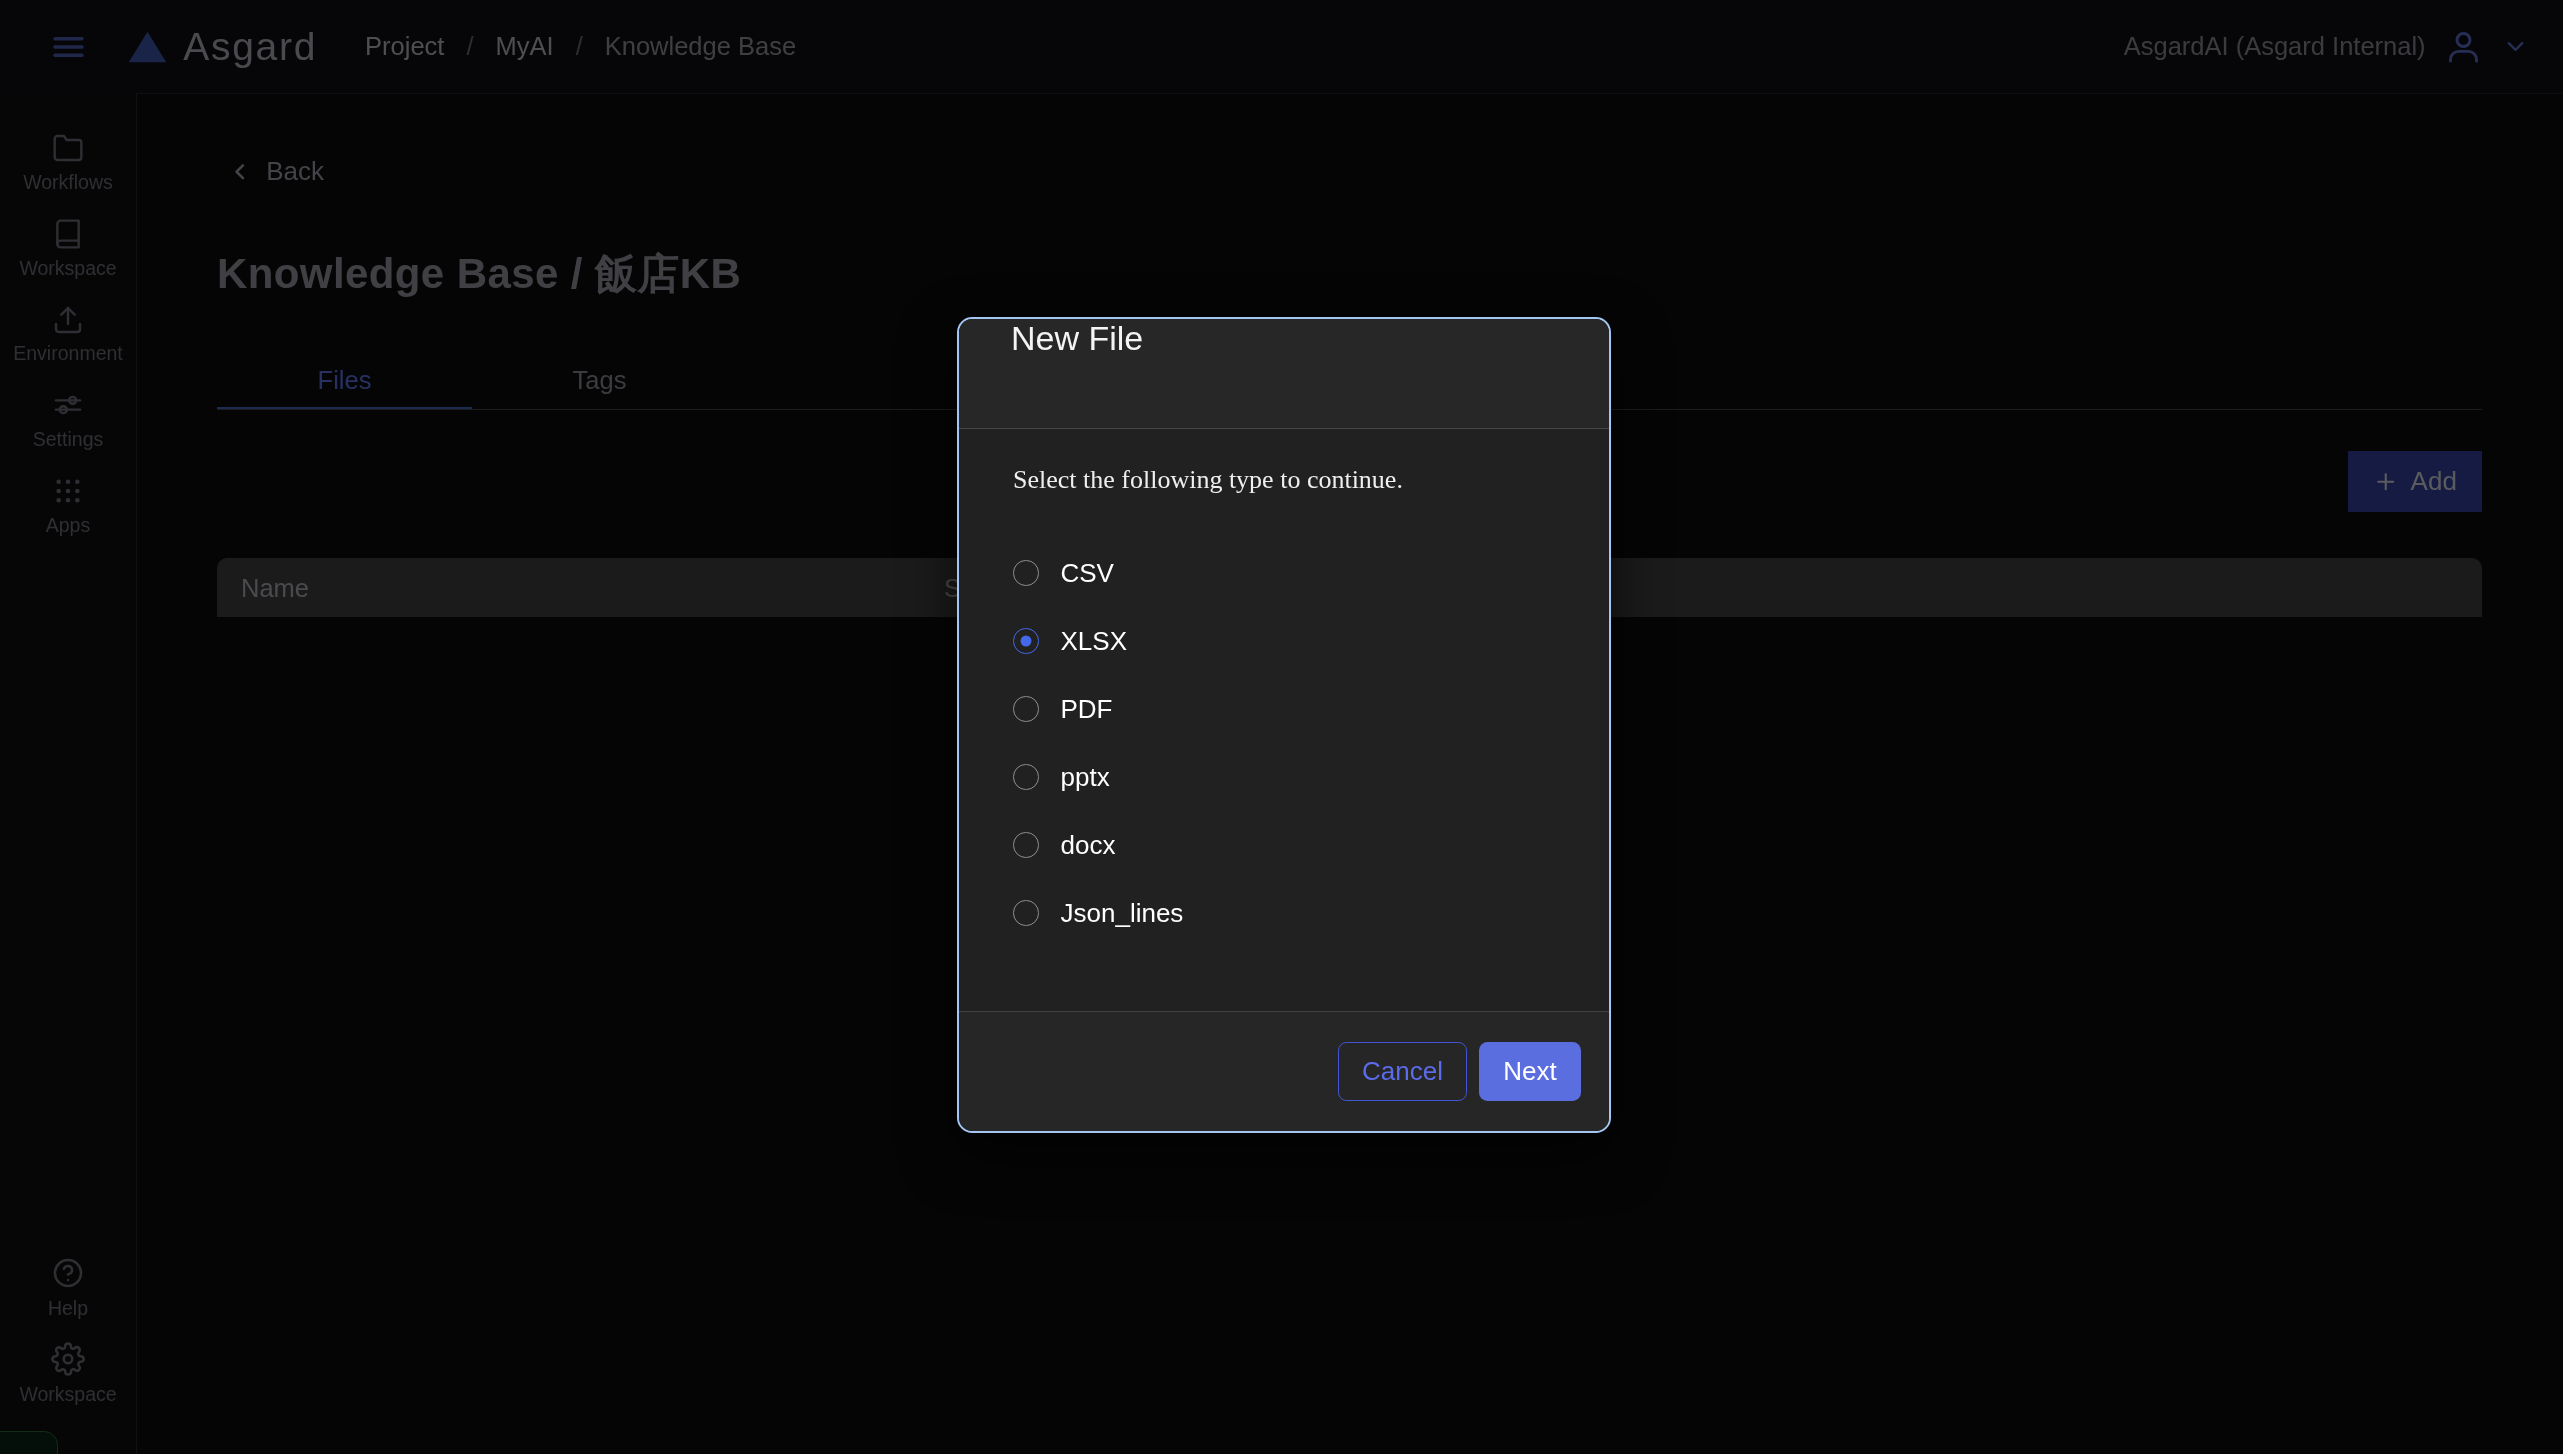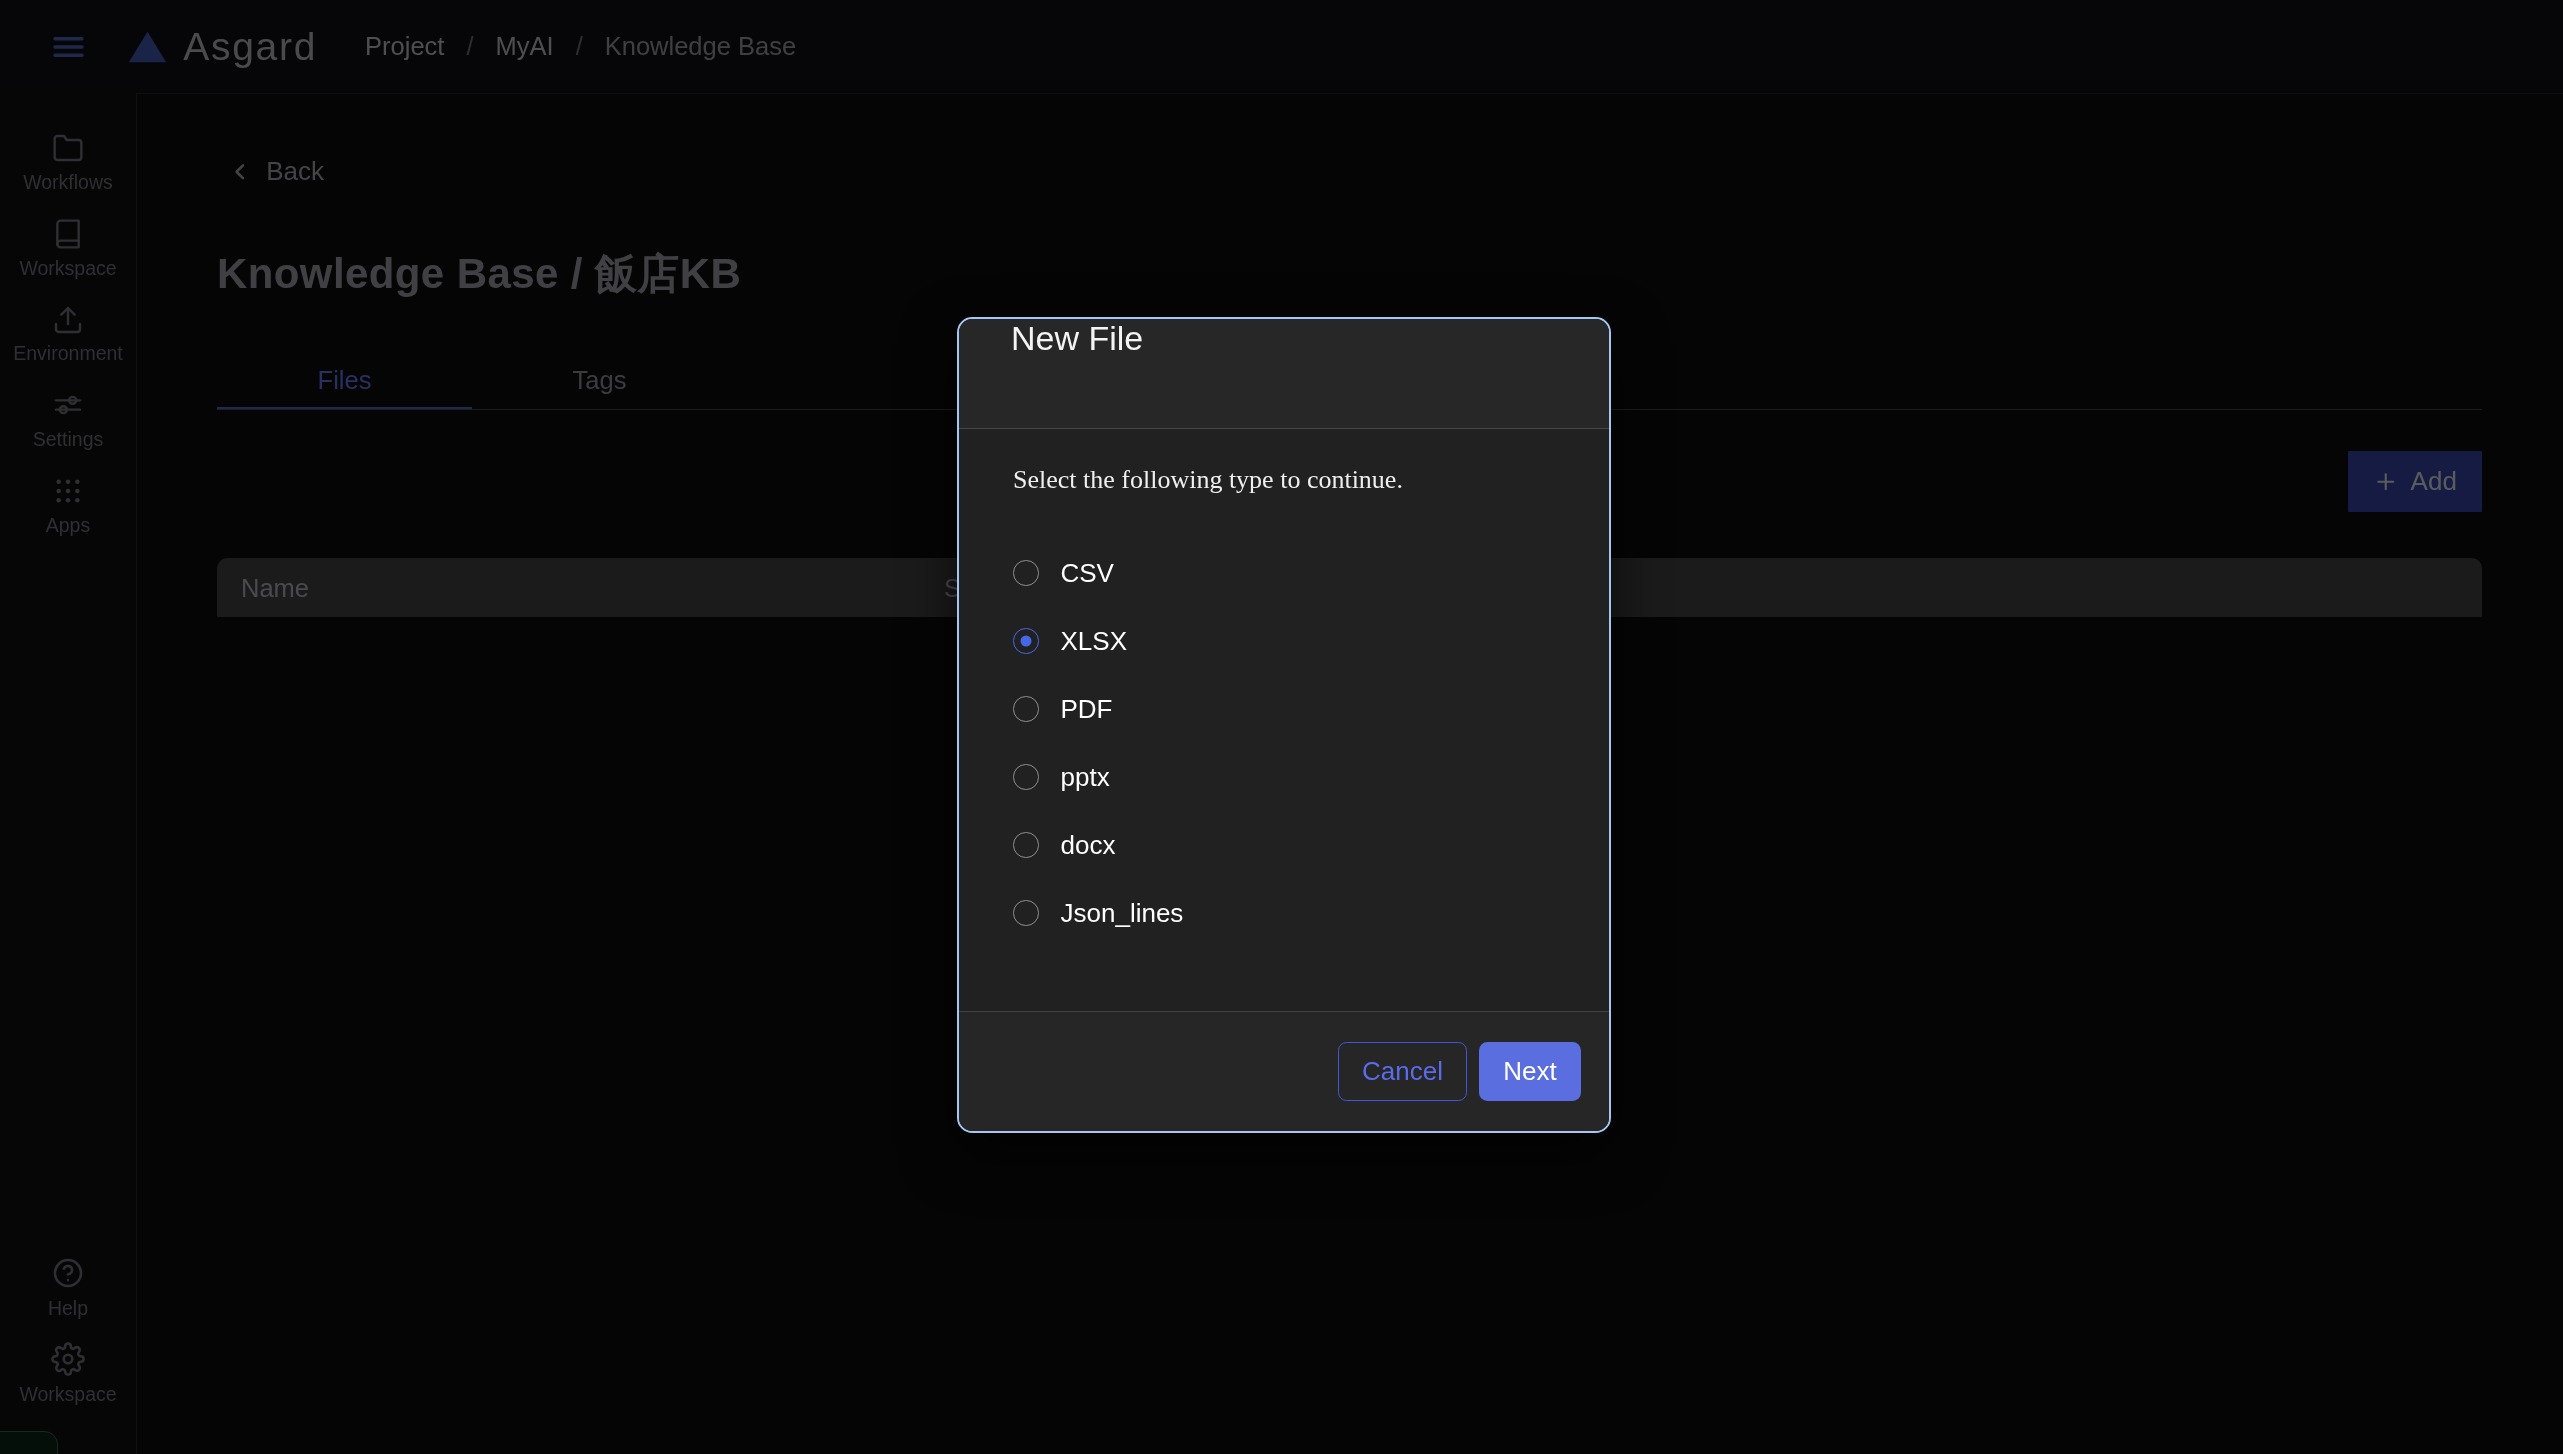--- a/index.html
+++ b/index.html
@@ -124,20 +124,34 @@
       </span>
       <span class="logo-text">Asgard</span>
     </div>
     <nav class="breadcrumb">
       <span class="crumb">Project</span>
       <span class="crumb-sep">/</span>
       <span class="crumb">MyAI</span>
       <span class="crumb-sep">/</span>
       <span class="crumb current">Knowledge Base</span>
     </nav>
+    <div class="account">
+      <span class="account-label">AsgardAI (Asgard Internal)</span>
+      <span class="account-icon">
+        <svg width="39" height="39" viewBox="0 0 24 24" fill="none" stroke="currentColor" stroke-width="1.8">
+          <circle cx="12" cy="8" r="4"></circle>
+            <path d="M20 21v-1a5 5 0 0 0-5-5H9a5 5 0 0 0-5 5v1"></path>
+        </svg>
+      </span>
+      <span class="account-icon">
+        <svg width="27" height="27" viewBox="0 0 24 24" fill="none" stroke="currentColor" stroke-width="2">
+            <polyline points="6 9 12 15 18 9"></polyline>
+          </svg>
+      </span>
+    </div>
   </header>
 
   <aside class="sidebar">
     <div class="side-nav">
       <div class="side-item">
         <svg width="32" height="32" viewBox="0 0 24 24" fill="none" stroke="currentColor" stroke-width="1.8">
           <path d="M22 19a2 2 0 0 1-2 2H4a2 2 0 0 1-2-2V5a2 2 0 0 1 2-2h5l2 3h9a2 2 0 0 1 2 2z"></path>
         </svg>
         <span class="lbl">Workflows</span>
       </div>

